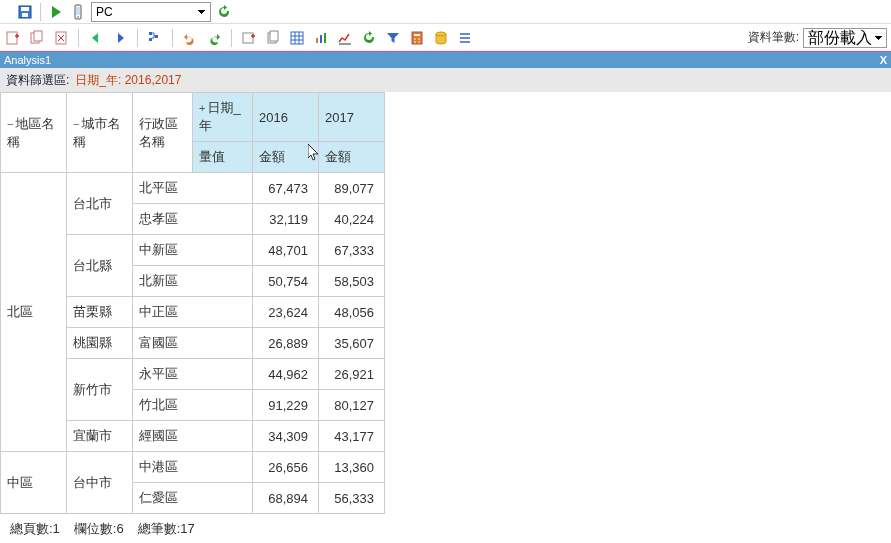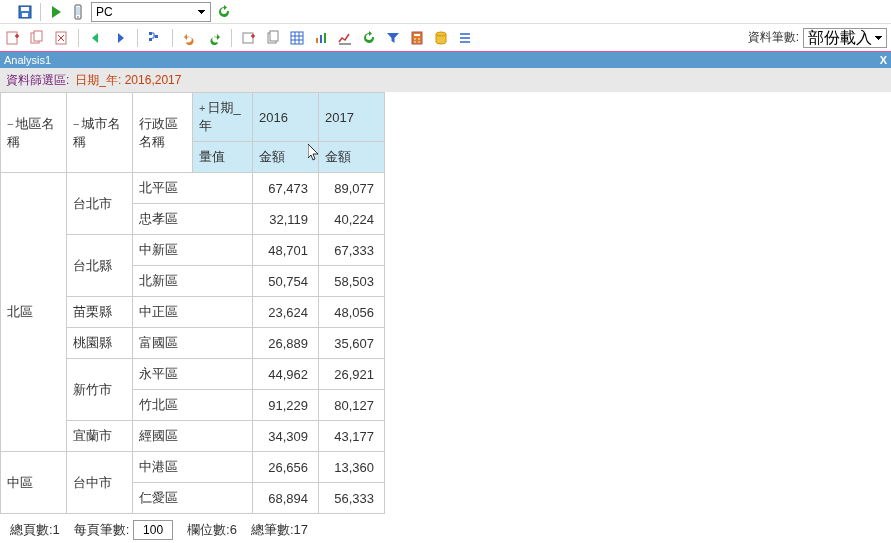--- a/index.html
+++ b/index.html
@@ -16,21 +16,21 @@
 .toolbar2 { display: flex; align-items: center; height: 28px; padding: 2px 4px; border-bottom: 1px solid #ec4899; gap: 6px; position: relative; }
 .toolbar2-right { position: absolute; right: 4px; display: flex; align-items: center; gap: 4px; font-size: 12px; }
 .load-select { font-size: 16px; height: 20px; border: 1px solid #999; background: #fff; padding: 0 14px 0 4px; appearance: none; background-image: linear-gradient(45deg, transparent 50%, #000 50%), linear-gradient(135deg, #000 50%, transparent 50%); background-position: right 7px top 7px, right 3px top 7px; background-size: 4px 4px; background-repeat: no-repeat; }
 
 
 .titlebar { background: #5a9acd; color: #fff; height: 16px; font-size: 11px; padding: 1px 4px; display: flex; justify-content: space-between; align-items: center; }
 .titlebar .close { cursor: pointer; font-weight: bold; }
 
 
 .filterrow { background: #e8e8e8; height: 24px; font-size: 12px; padding: 3px 6px; display: flex; align-items: center; gap: 6px; }
-.filterrow .label { color: #701a75; text-align: right; }
+.filterrow .label { color: #0f172a; text-align: right; }
 .filterrow .value { color: #c2410c; }
 
 
 .pivot { border-collapse: collapse; font-size: 13px; }
 .pivot td, .pivot th { border: 1px solid #ccc; padding: 6px 6px; text-align: left; vertical-align: middle; height: 30px; font-weight: normal; }
 .pivot .colhdr { background: #cbeaf5; }
 .pivot .corner { background: #fff; margin-left: 12px; }
 .pivot .num { text-align: right; padding-right: 10px; }
 .pivot .exp { color: #555; font-size: 11px; margin-right: 2px; cursor: pointer; }
 .pivot td.city, .pivot td.region, .pivot td.district { white-space: nowrap; }
@@ -298,24 +298,20 @@
         <tr>
           <td class="district" colspan="2">仁愛區</td>
           <td class="num">68,894</td>
           <td class="num">56,333</td>
         </tr>
       </tbody>
 </table>
 
 <div class="pager">
   <span>總頁數:1</span>
-  <span>
-    <span>每頁筆數:</span>
-    <input value="100" style="">
-  </span>
   <span>欄位數:6</span>
   <span>總筆數:17</span>
 </div>
 
 <svg class="cursor-arrow" viewBox="0 0 12 18">
       <path d="M0 0v14l3-3 2 5 2-1-2-5h5z" fill="#fff" stroke="#000" stroke-width="0.8"></path>
     </svg>
 
 </div>
 

